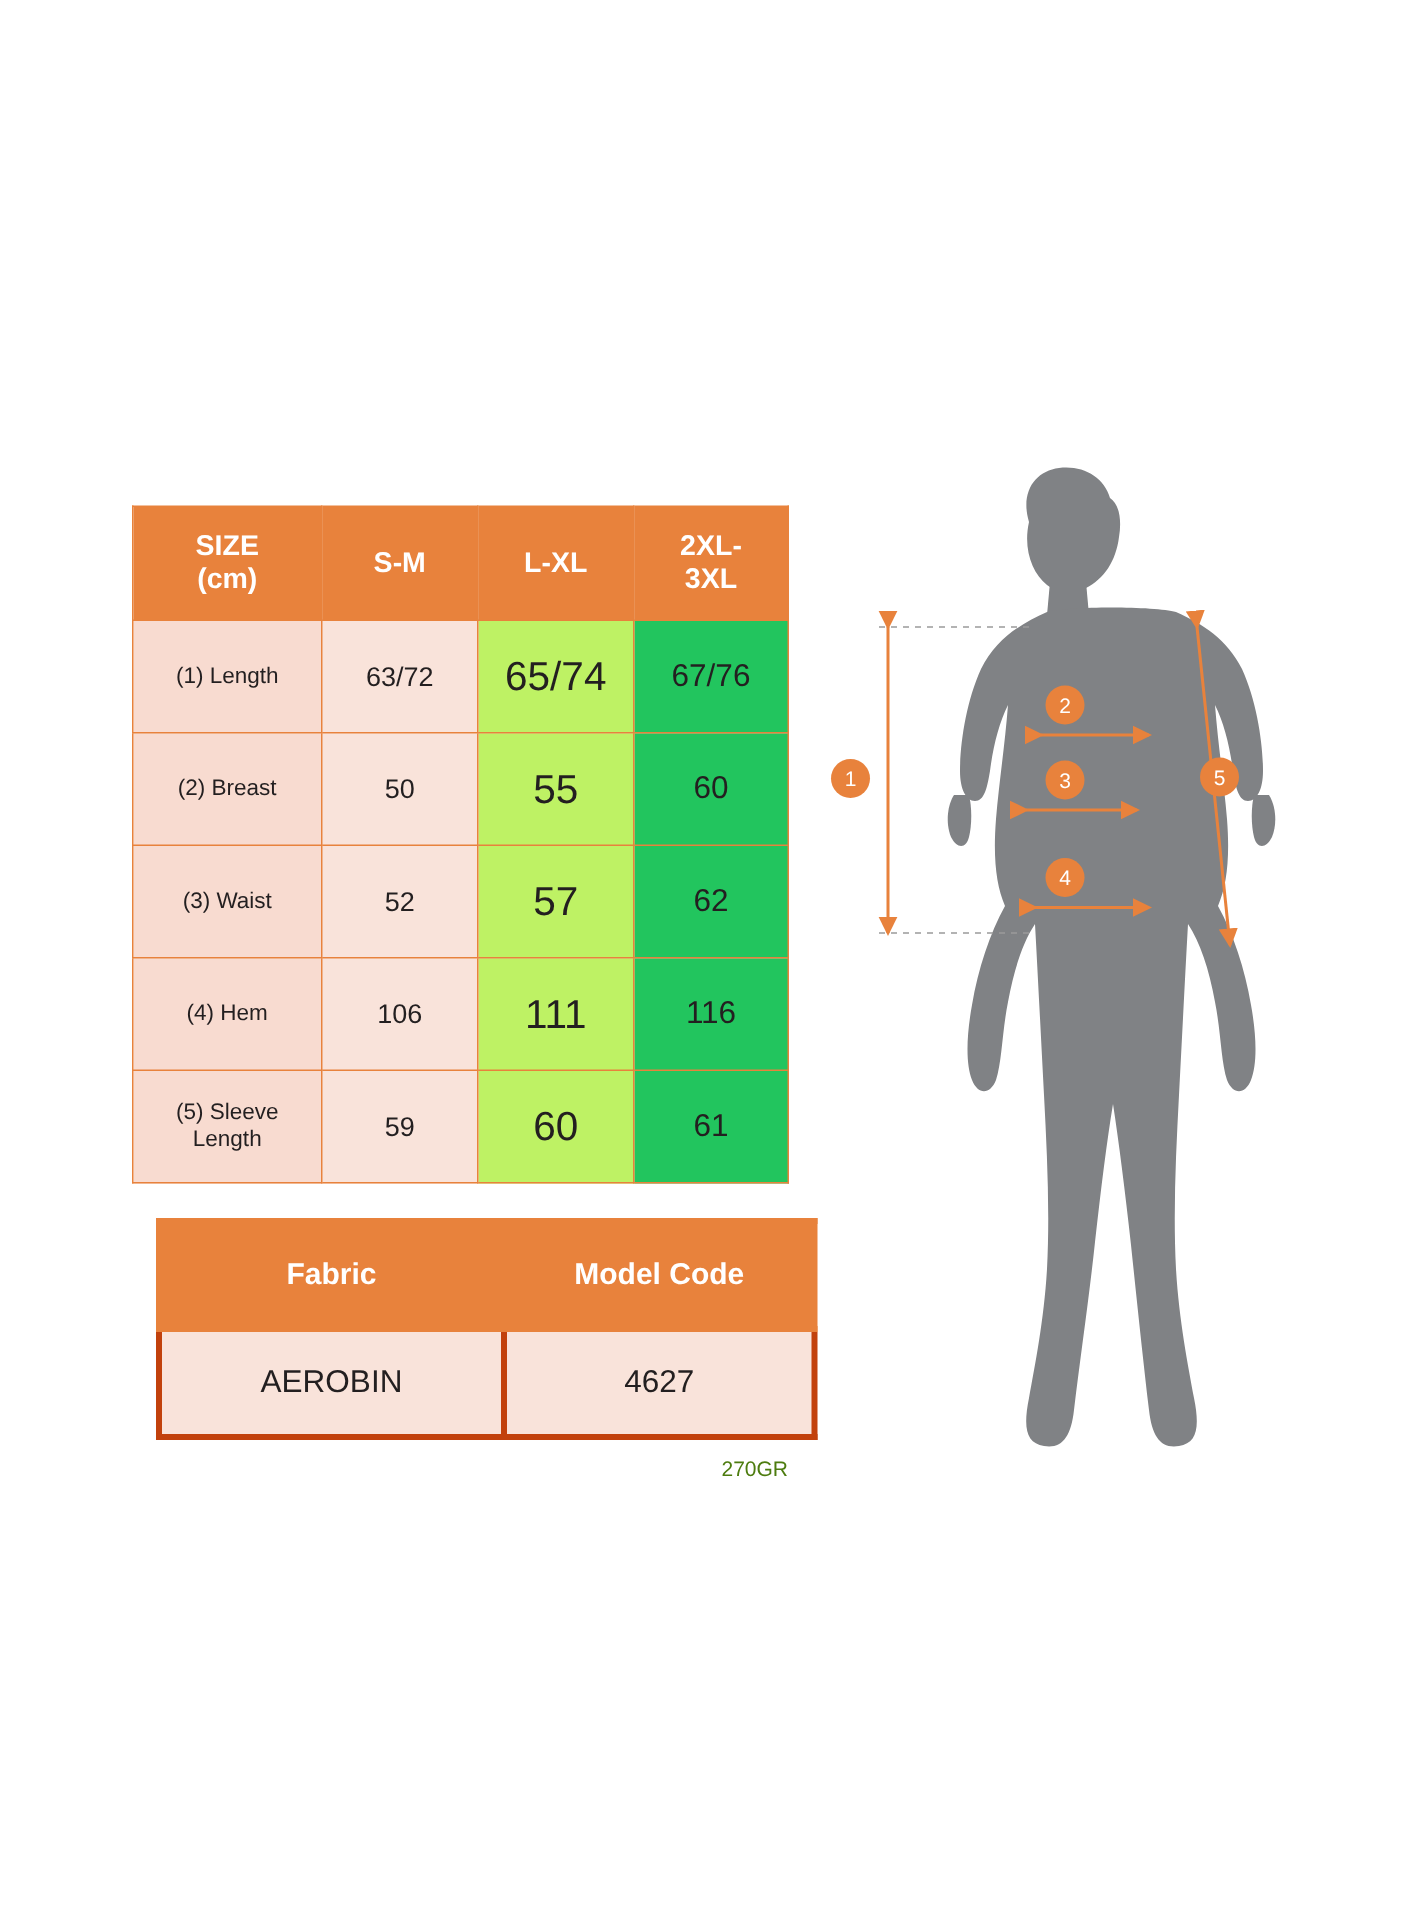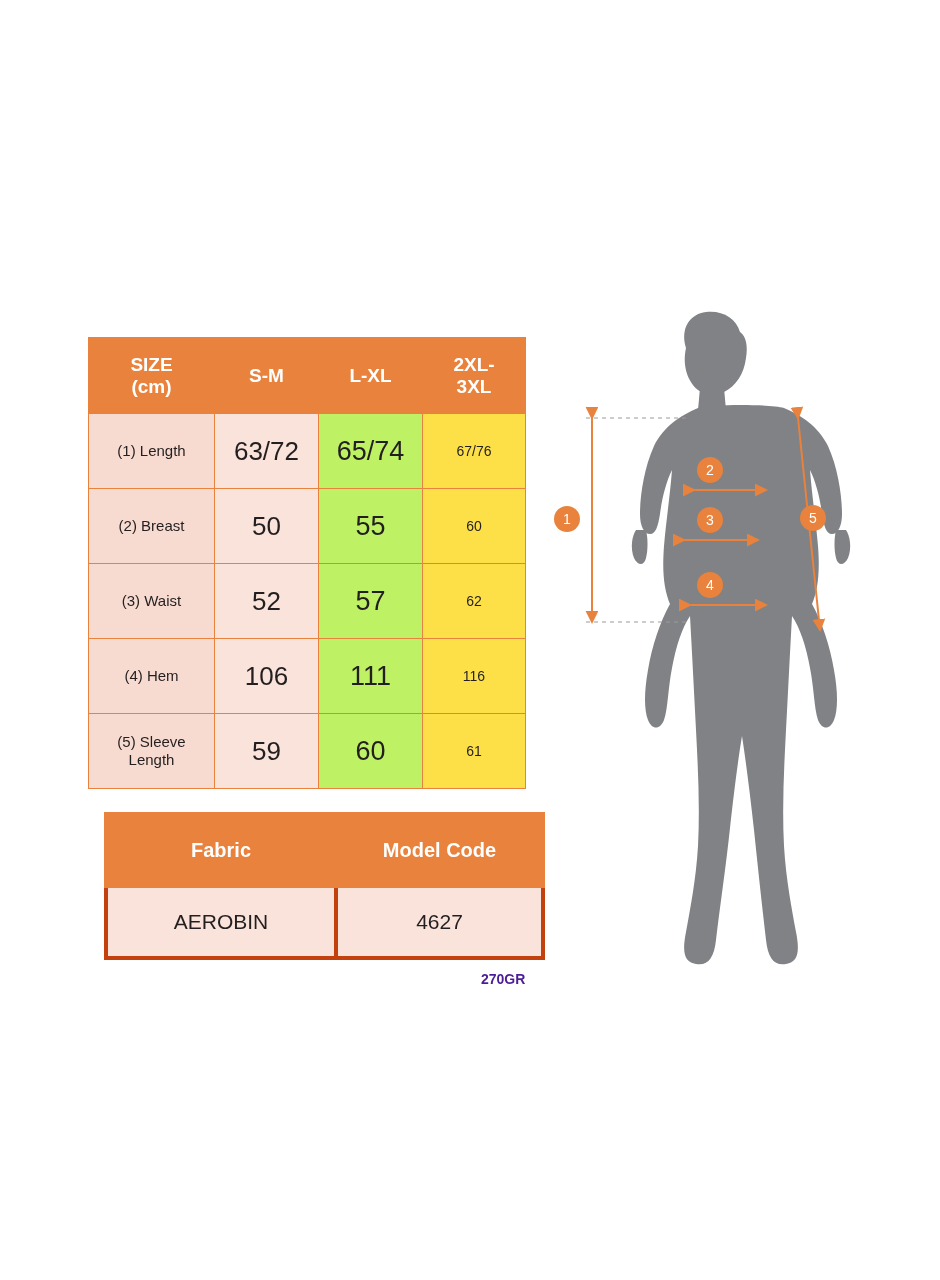--- a/index.html
+++ b/index.html
@@ -46,23 +46,23 @@
     border-color: #e8823c;
   }
   #size-table tbody tr { height: 75px; }
   #size-table td.lbl {
     background: #f8dbd0;
     font-size: 15px;
     line-height: 1.2;
     padding: 0 4px;
     margin-top: 16px;
   }
-  #size-table td.val-a { background: #f9e3da; font-size: 26px; }
+  #size-table td.val-a { background: #f9e3da; font-size: 18px; }
   #size-table td.val-b { background: #bef264; font-size: 27px; }
-  #size-table td.val-c { background: #fde047; font-size: 14px; margin-left: 32px; }
+  #size-table td.val-c { background: #22c55e; font-size: 21px; margin-left: 32px; }
 
   
   #fabric-table {
     position: absolute;
     left: 104px;
     top: 812px;
     width: 437px;
     border-collapse: collapse;
     table-layout: fixed;
   }
@@ -87,22 +87,21 @@
     font-size: 21px;
     height: 68px;
     margin-left: 44px;
   }
 
   #weight-note {
     position: absolute;
     left: 481px;
     top: 971px;
     font-size: 14px;
-    color: #4c1d95;
-    font-weight: bold;
+    color: #4d7c0f;
   }
 
   
   #figure-panel {
     position: absolute;
     left: 548px;
     top: 300px;
     width: 360px;
     height: 700px;
   }

